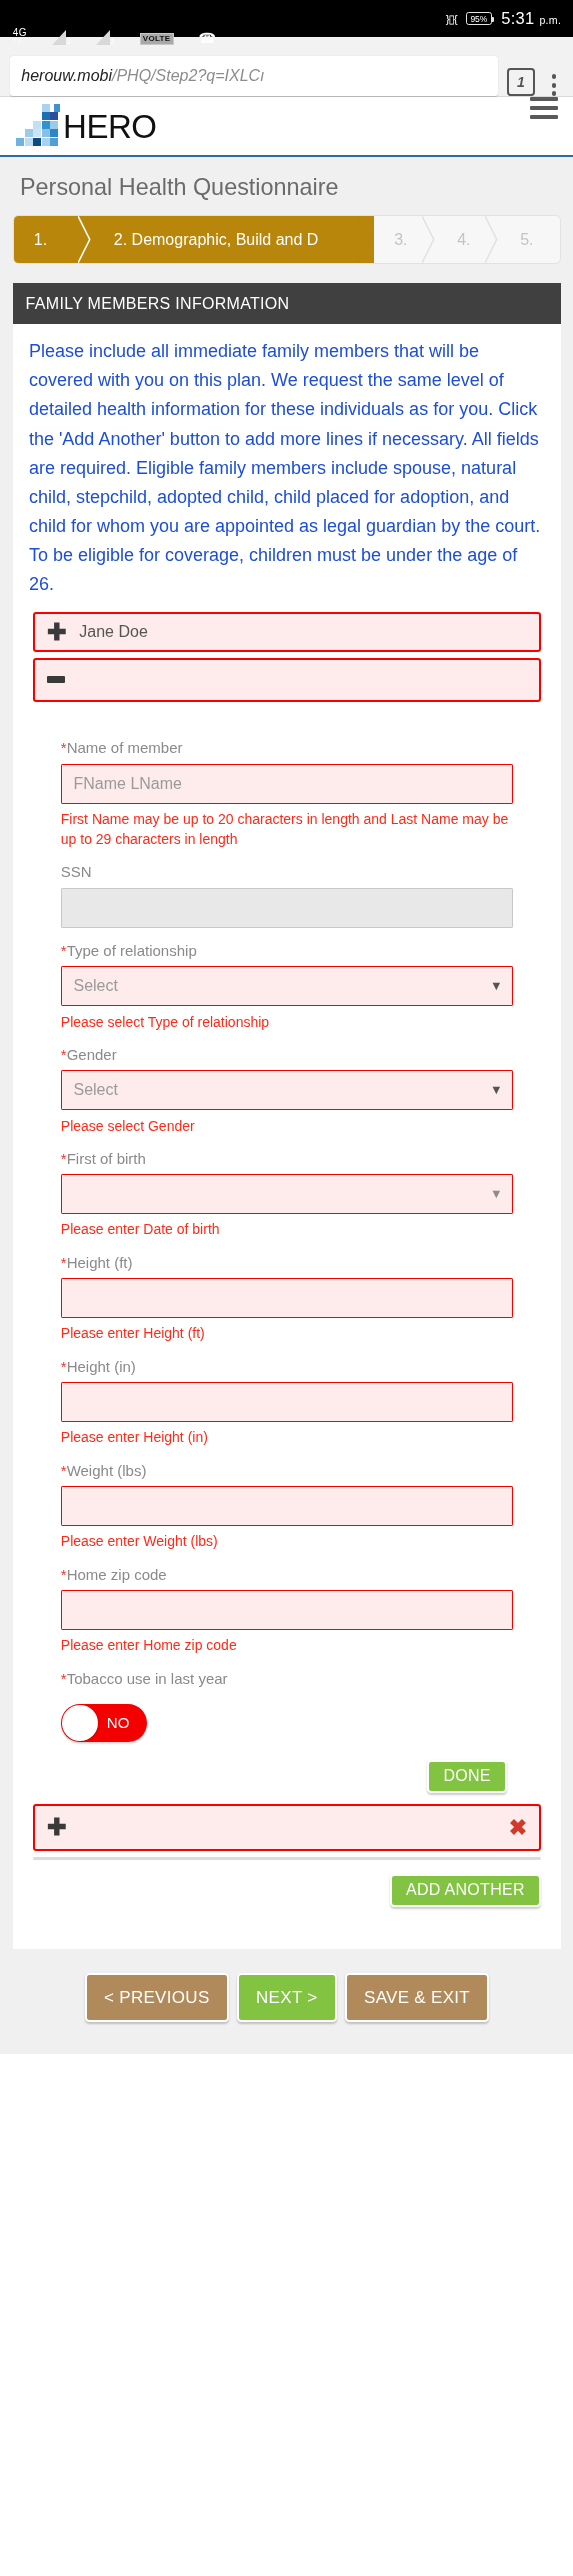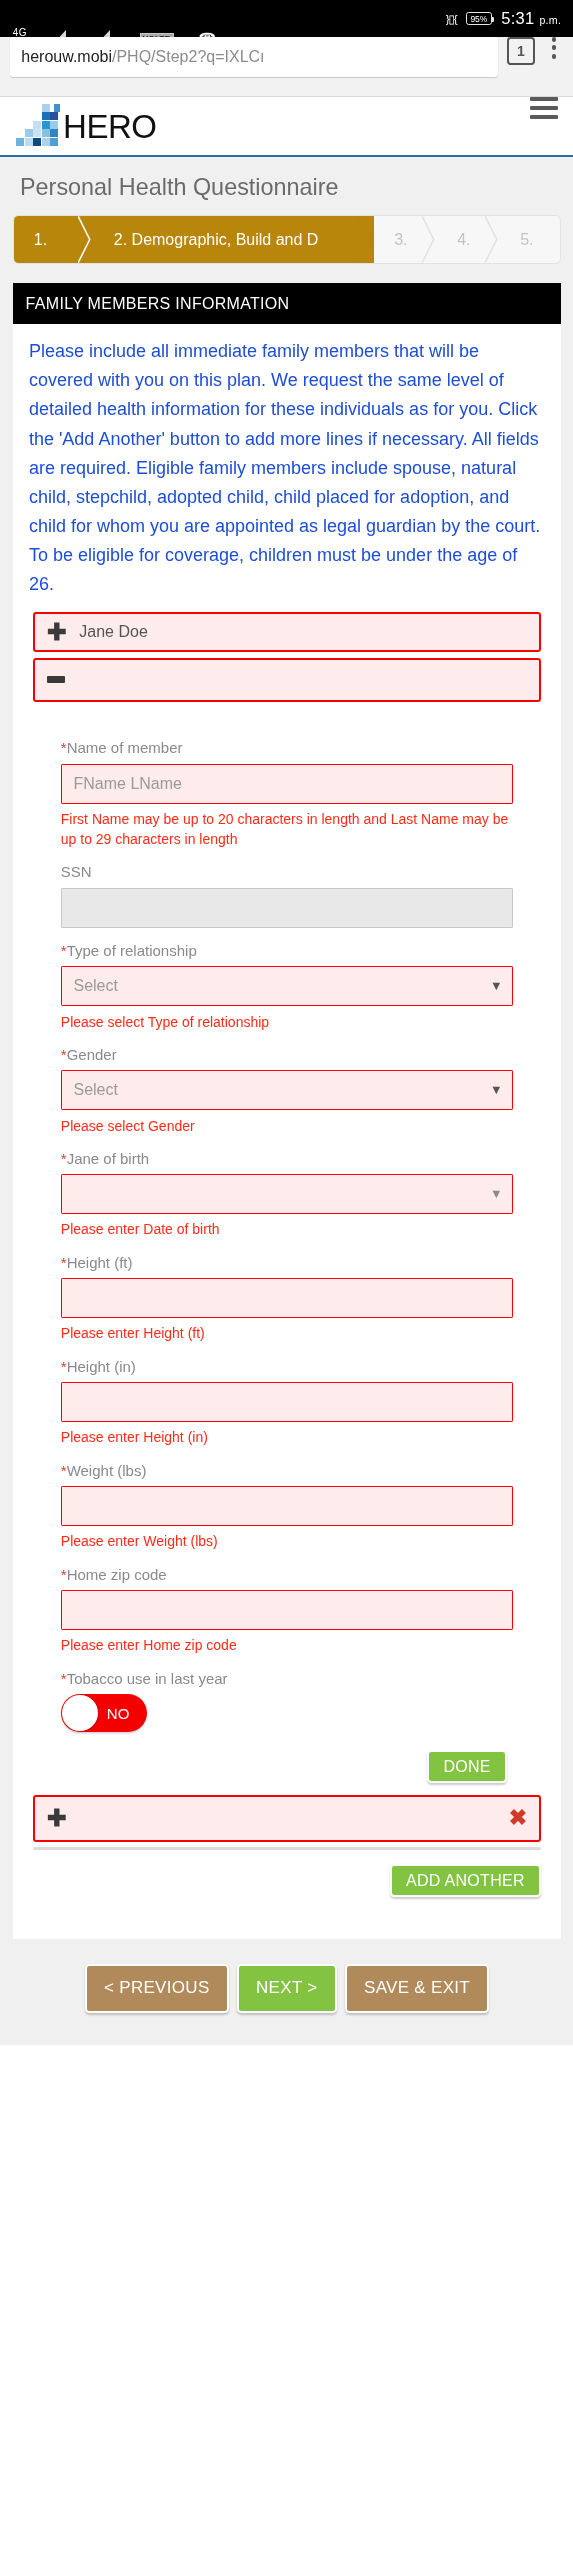--- a/index.html
+++ b/index.html
@@ -57,24 +57,25 @@
     width:2.1px; height:5.3px; background:#e6e6e6; border-radius:0 1.1px 1.1px 0;
   }
   .clock { font-size: 16.5px; letter-spacing: 0.3px; }
   .clock .ampm { font-size: 10.6px; }
 
   
   .chrome {
     height: 60px;
     background: #f2f2f2;
     display: flex;
-    align-items: flex-start;
+    align-items: flex-end;
     padding: 0 9.6px;
     gap: 8.5px;
     border-bottom: 0.5px solid #d9d9d9;
+    font-style: italic;
   }
   .urlbar {
     flex: 1;
     height: 40px;
     background: #ffffff;
     border-radius: 3.2px;
     display: flex;
     align-items: center;
     padding: 0 11.7px;
     font-size: 16px;
@@ -167,21 +168,21 @@
   .step.active.s1 { background:#b8860b; }
   .step .arrow {
     position: absolute; right: -0.5px; top: 0; bottom: 0; width: 16px;
     pointer-events: none;
   }
   .step .arrow svg { display:block; height:100%; width:100%; }
 
   
   .panel { background:#ffffff; margin: 0 12.8px; }
   .panel-head {
-    background: #000000;
+    background: #404040;
     color: #ffffff;
     font-size: 16px;
     letter-spacing: 0.3px;
     padding: 11.7px 12.8px;
     font-weight: 300;
   }
   .panel-body { padding: 7.4px 14px 21px 14px; }
   .intro {
     font-size: 18px;
     line-height: 1.62;
@@ -250,21 +251,21 @@
   }
   .caret { color:#555555; font-size: 12.8px; line-height:1; }
   .caret.grey { color:#8c8c8c; }
 
   
   .toggle {
     width: 86px; height: 38px; border-radius: 19px;
     background: #f40000;
     display:flex; align-items:center;
     position:relative;
-    margin-top: 7px;
+    margin-top: 17px;
     box-shadow: 0 1.6px 2.1px rgba(0,0,0,.18);
   }
   .toggle .knob {
     position:absolute; left: 1.1px; top: 1.1px;
     width: 36px; height: 36px; border-radius: 50%;
     background:#ffffff; box-shadow: 0.5px 0.5px 1.6px rgba(0,0,0,.25);
   }
   .toggle .tlabel {
     margin-left: 46px; color:#ffffff; font-size: 15px; font-weight:300;
   }
@@ -447,21 +448,21 @@
         </div>
         <div class="ferr">Please select Type of relationship</div>
 
         <label class="flabel"><span class="req">*</span><span>Gender</span></label>
         <div class="finput select">
           <span>Select</span>
           <span class="caret">▼</span>
         </div>
         <div class="ferr">Please select Gender</div>
 
-        <label class="flabel"><span class="req">*</span><span>Jane of birth</span></label>
+        <label class="flabel"><span class="req">*</span><span>First of birth</span></label>
         <div class="finput select">
           <span></span>
           <span class="caret grey">▼</span>
         </div>
         <div class="ferr">Please enter Date of birth</div>
 
         <label class="flabel"><span class="req">*</span><span>Height (ft)</span></label>
         <div class="finput">
             <span></span>
           </div>

